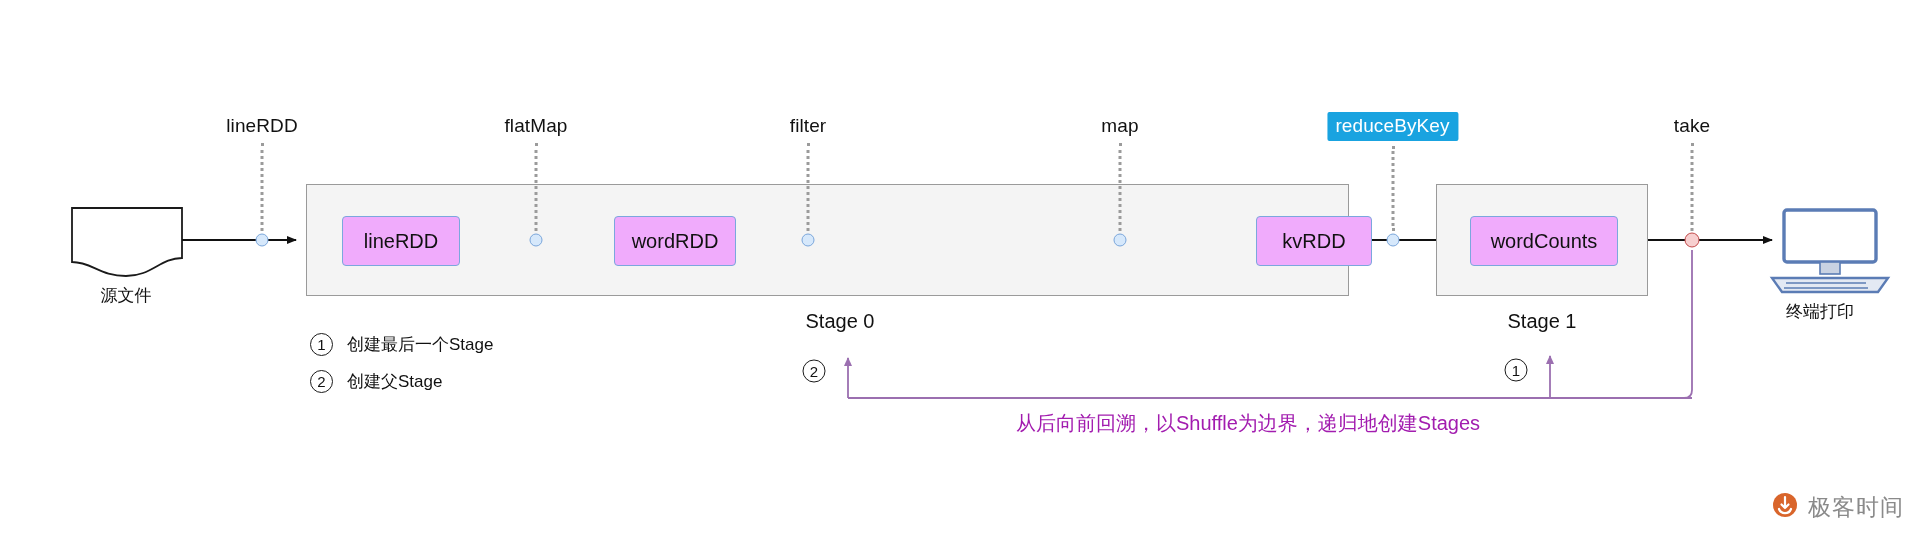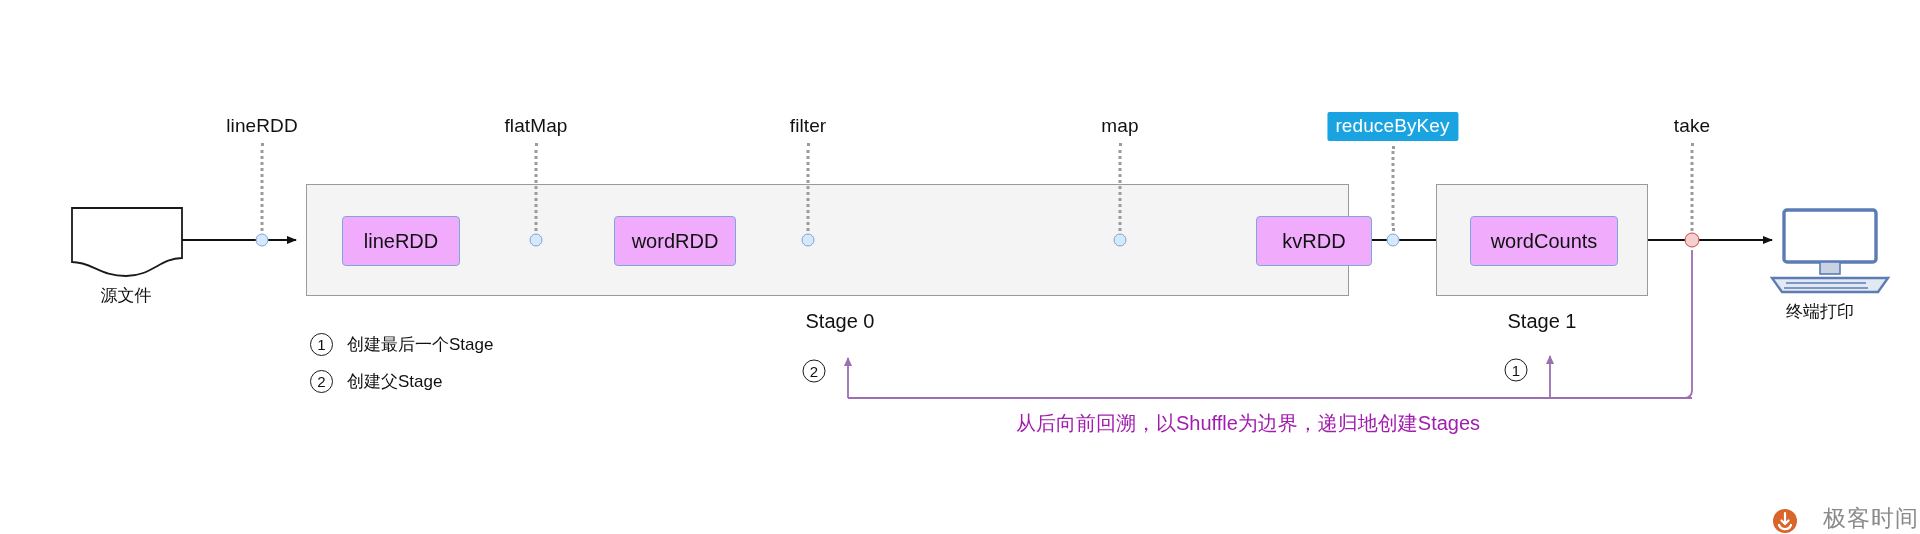--- a/index.html
+++ b/index.html
@@ -137,23 +137,22 @@
     font-size: 17px;
     color: #111111;
     white-space: nowrap;
     transform: translateX(-50%);
   }
 
   
   .watermark {
     position: absolute;
     display: flex;
-    align-items: flex-end;
-    gap: 25px;
-    margin-top: 11px;
+    align-items: flex-start;
+    gap: 10px;
   }
   .watermark .wm-text {
     font-size: 23px;
     color: #8a8a8a;
     letter-spacing: 1px;
   }
 </style>
 </head>
 <body>
 

